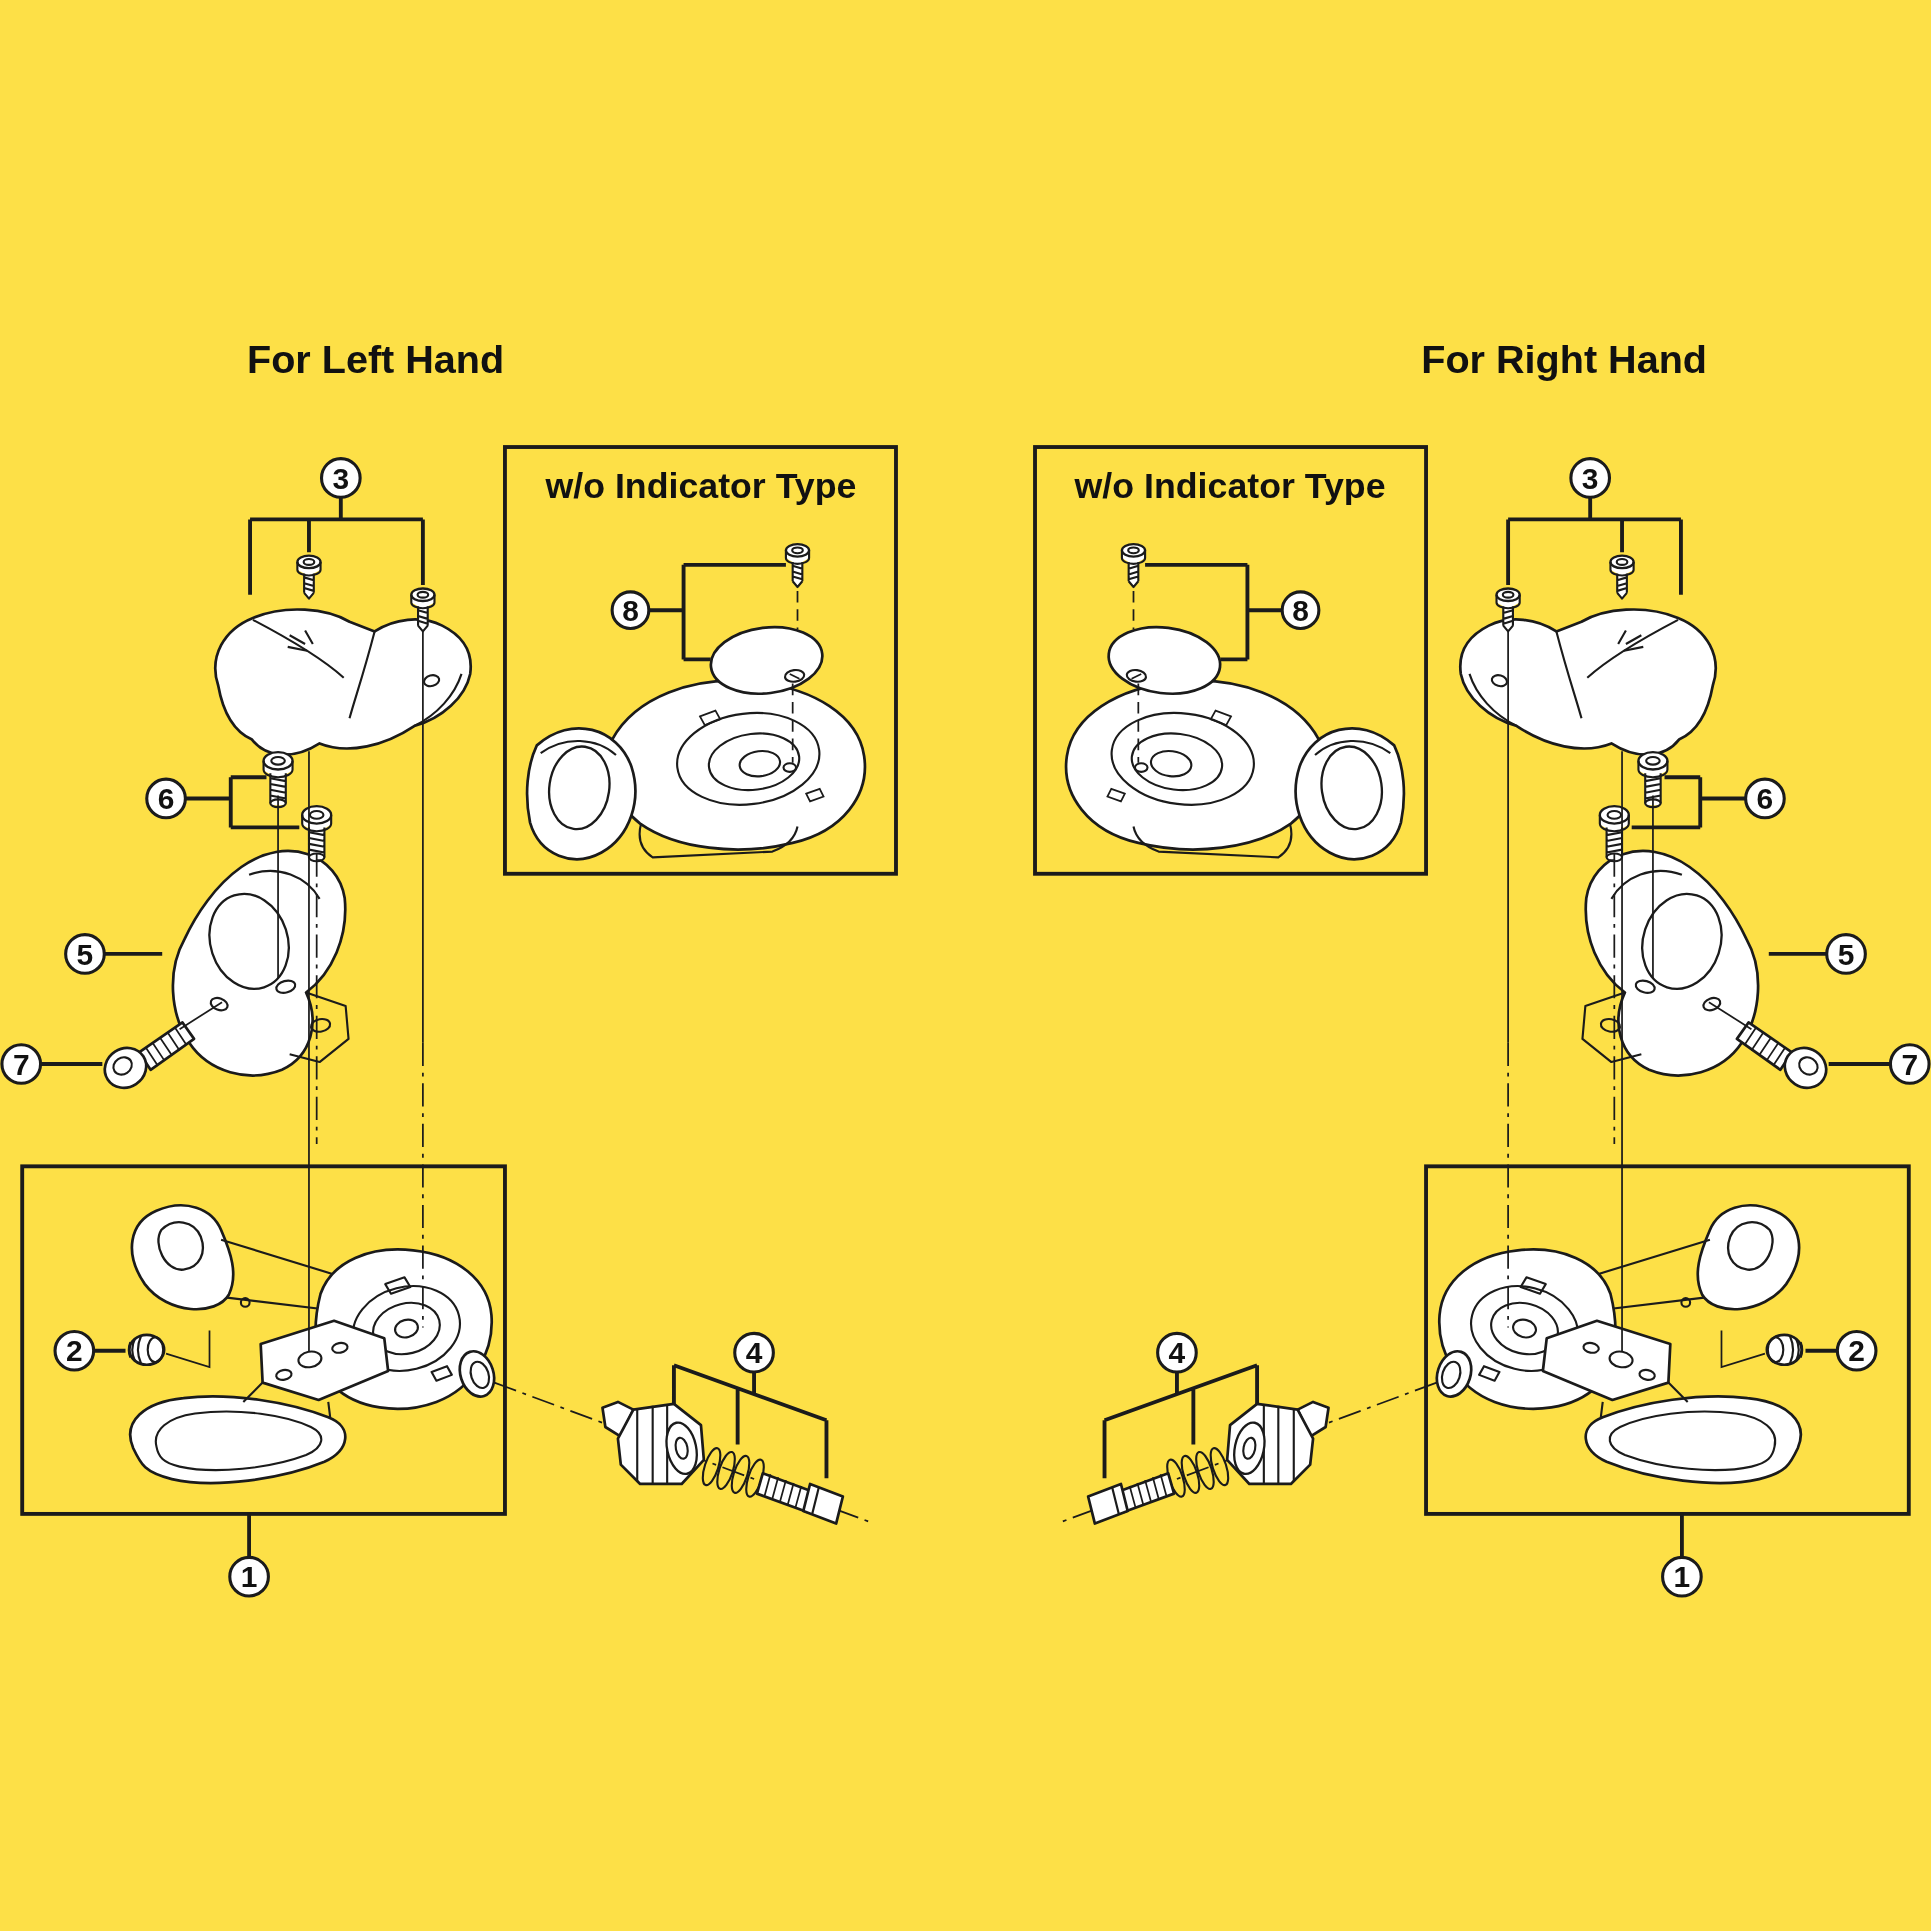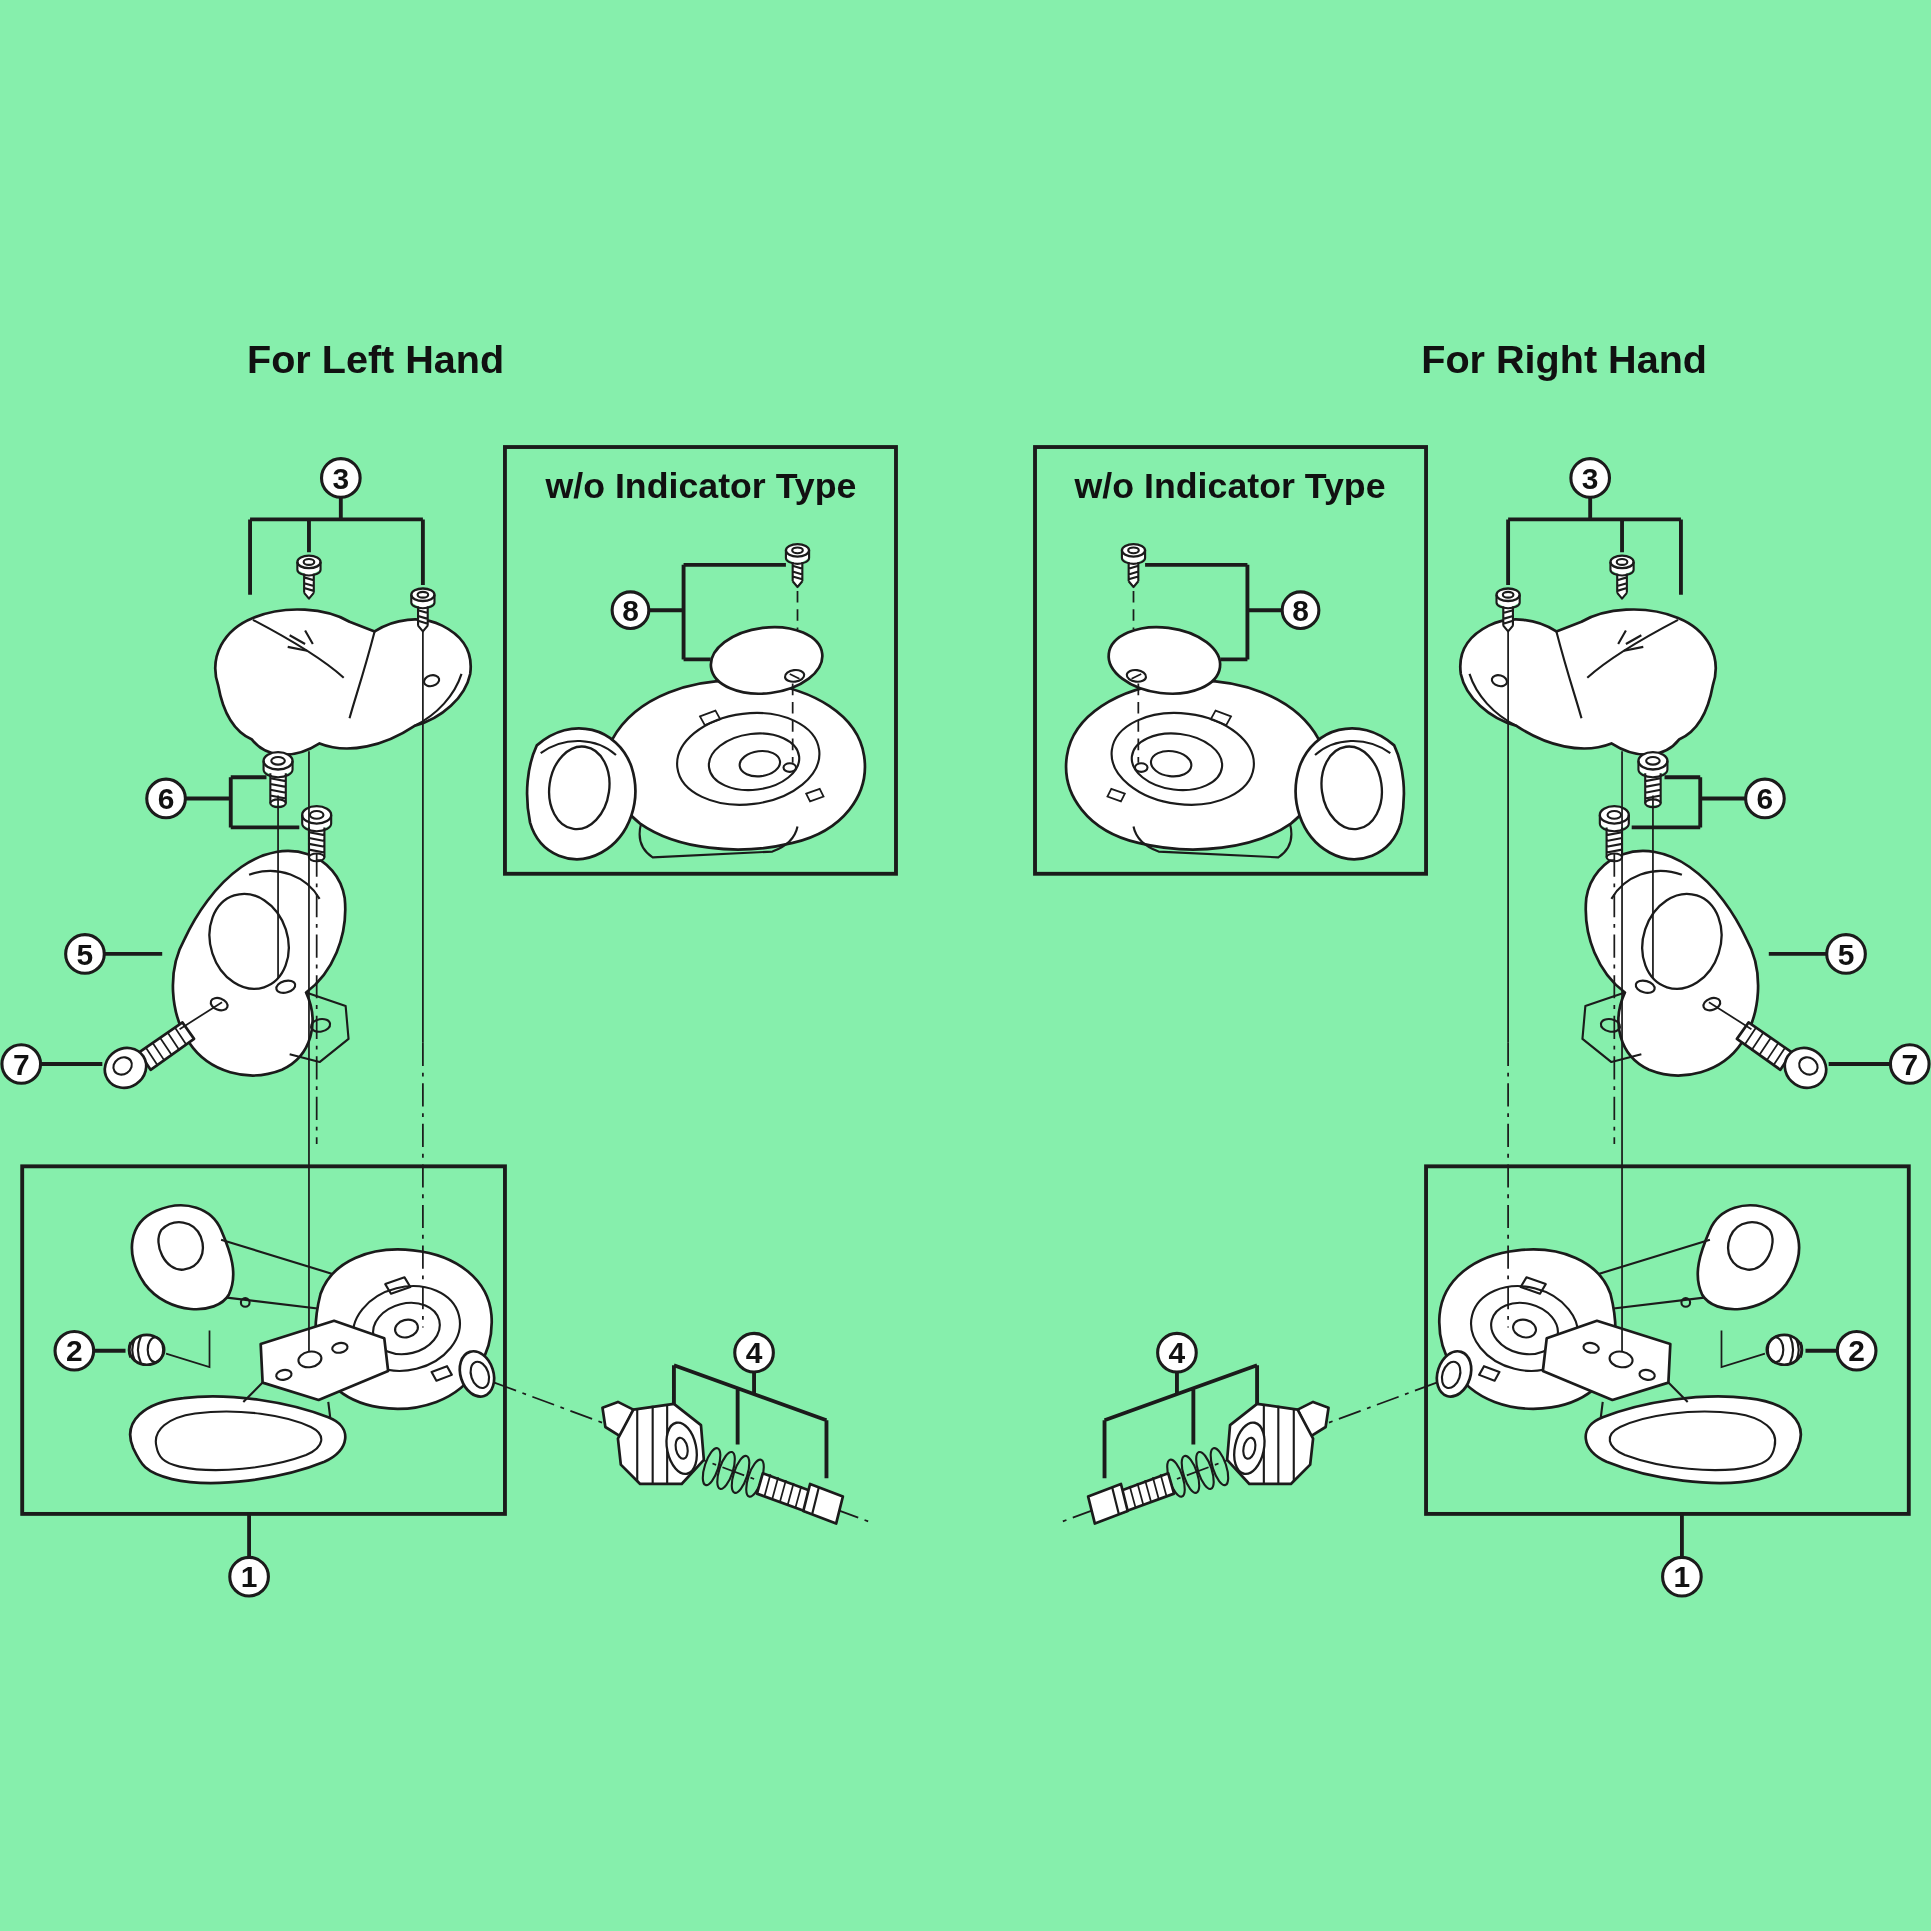--- a/index.html
+++ b/index.html
@@ -1,17 +1,17 @@
 <!DOCTYPE html>
 <html><head>
 <meta charset="utf-8">
 <style>
   html,body { margin:0; padding:0; background:#ffffff; }
   .stage {
-    position:relative; width:1931px; height:1931px; background:#86efac;
+    position:relative; width:1931px; height:1931px; background:#fde047;
     font-family:"Liberation Sans", sans-serif;
   }
   svg { position:absolute; left:0; top:0; }
   
   .o  { fill:#ffffff; stroke:#1b1b1b; stroke-width:2.8; stroke-linejoin:round; }
   .i  { fill:none;    stroke:#1b1b1b; stroke-width:2.2; stroke-linejoin:round; }
   .i3 { fill:#ffffff; stroke:#1b1b1b; stroke-width:2.4; stroke-linejoin:round; }
   .b  { fill:none;    stroke:#1b1b1b; stroke-width:4;   stroke-linejoin:miter; }
   .t  { fill:none;    stroke:#1b1b1b; stroke-width:1.8; }
   .td { fill:none;    stroke:#1b1b1b; stroke-width:1.8; stroke-dasharray:12 7; }

